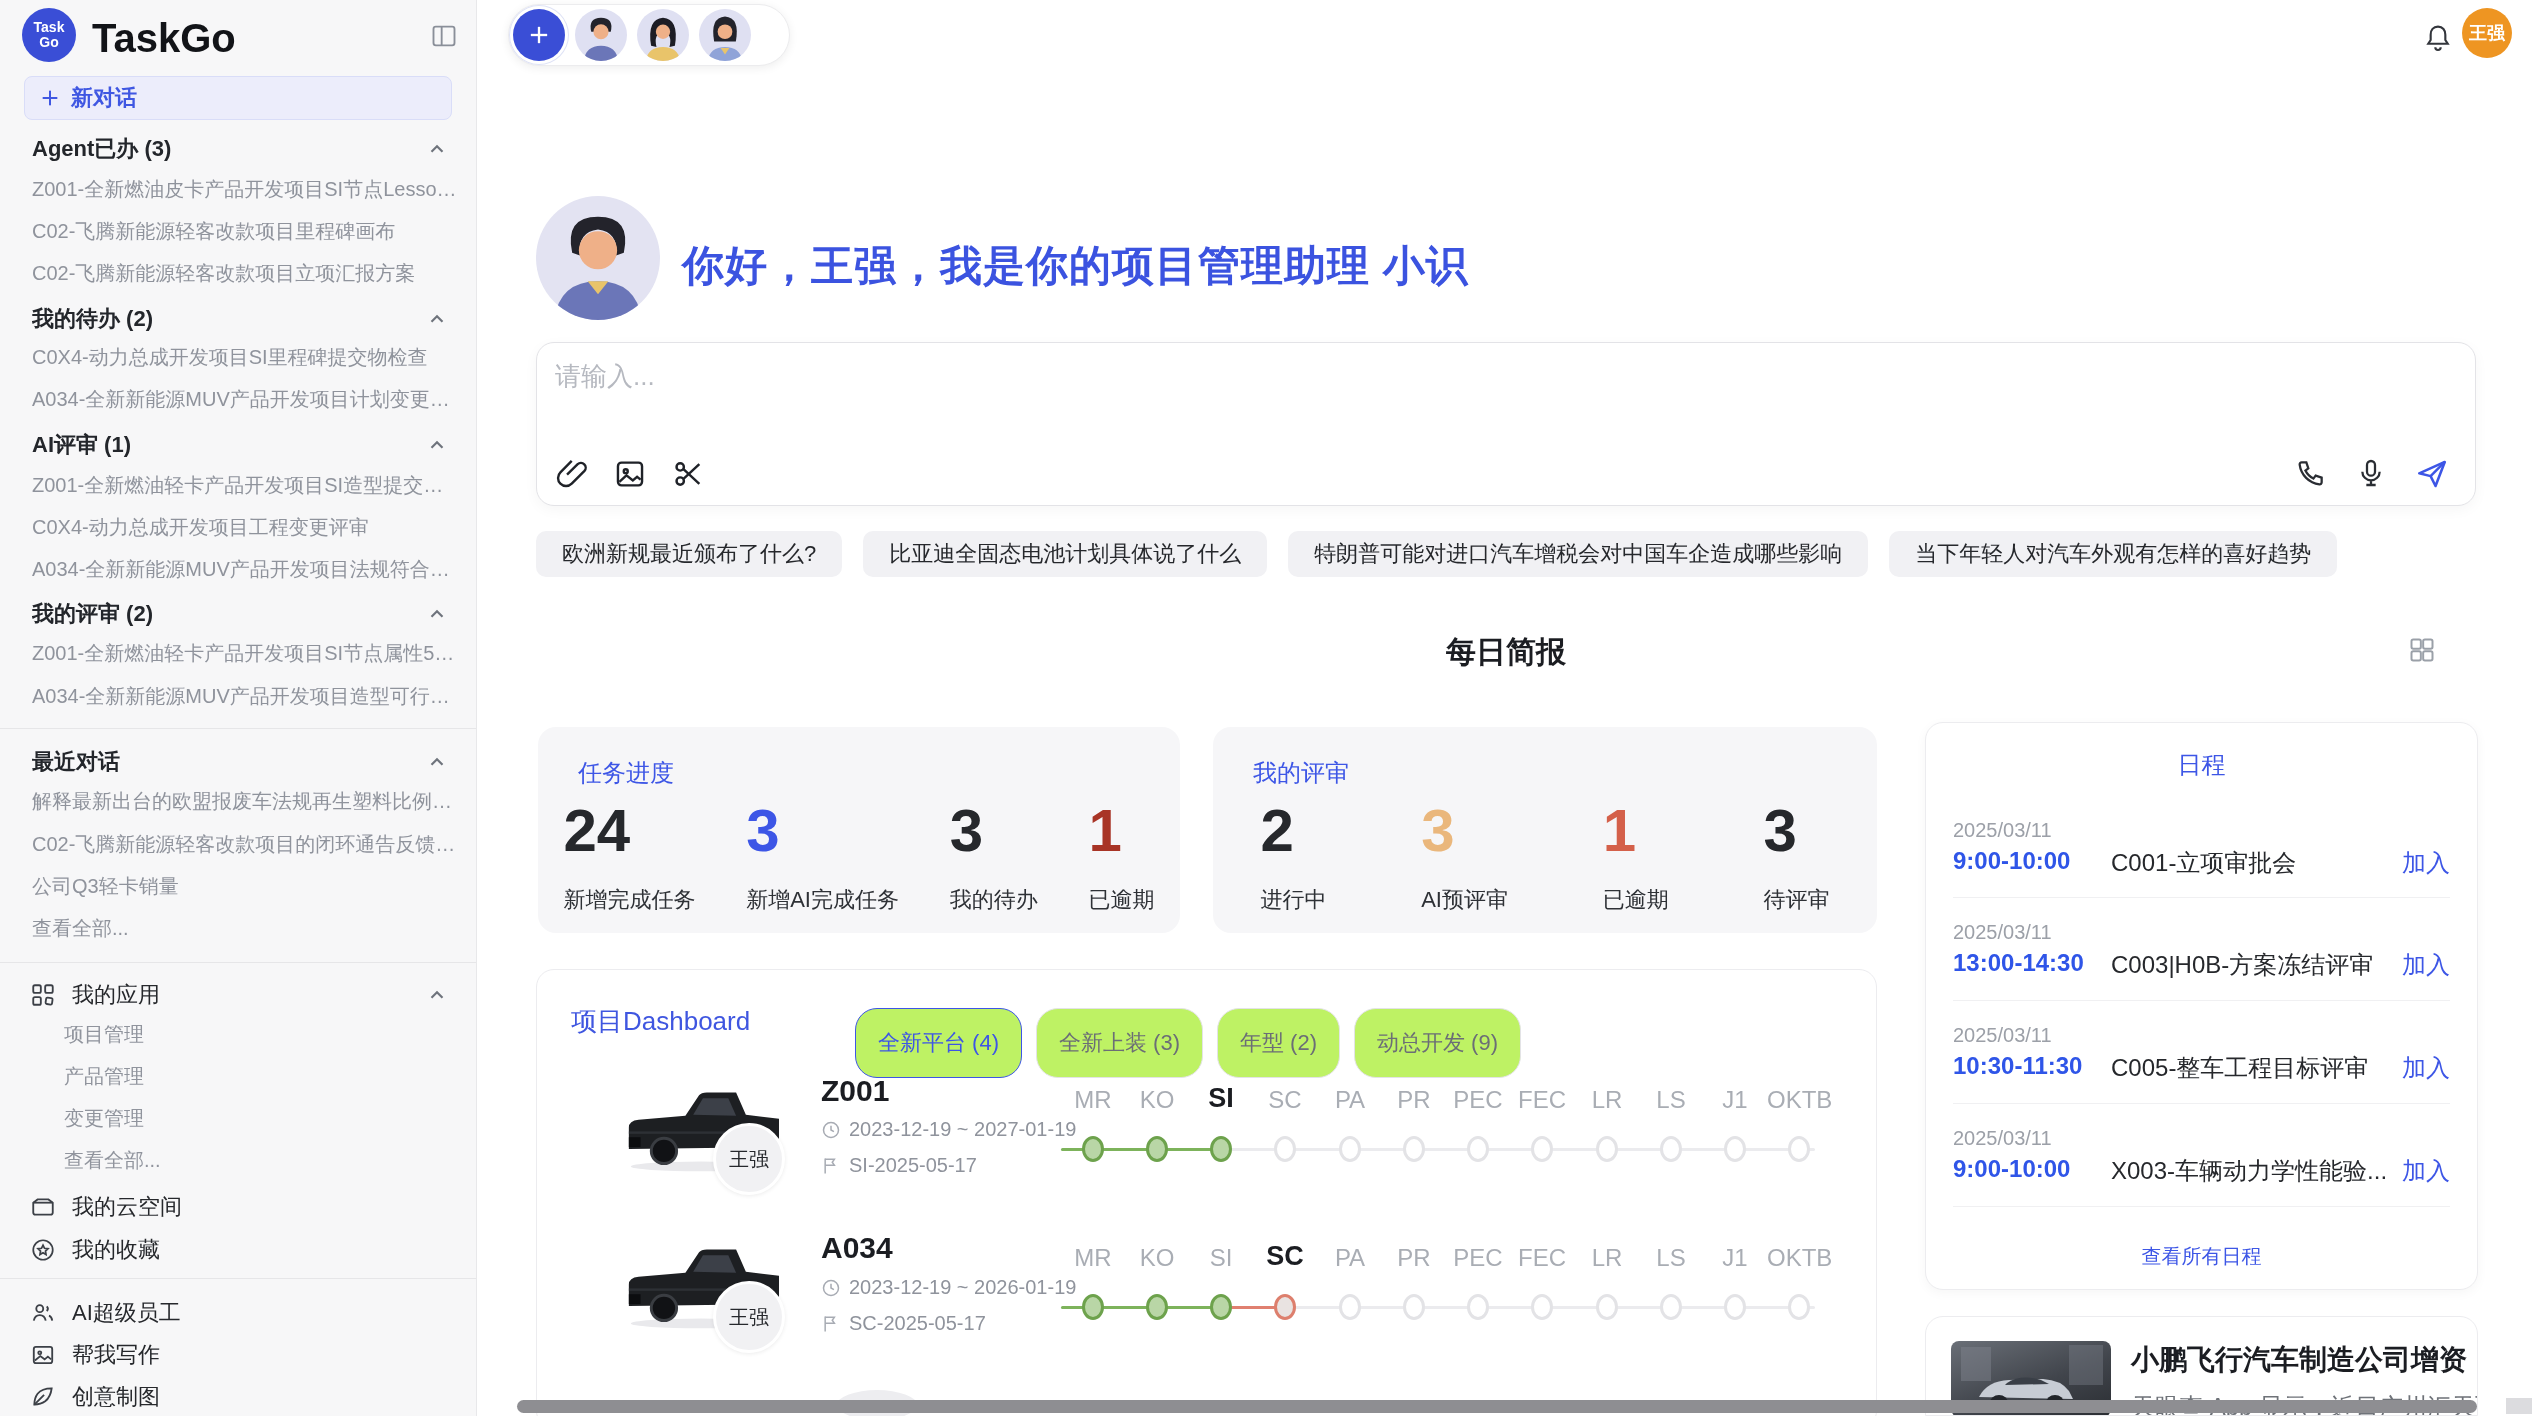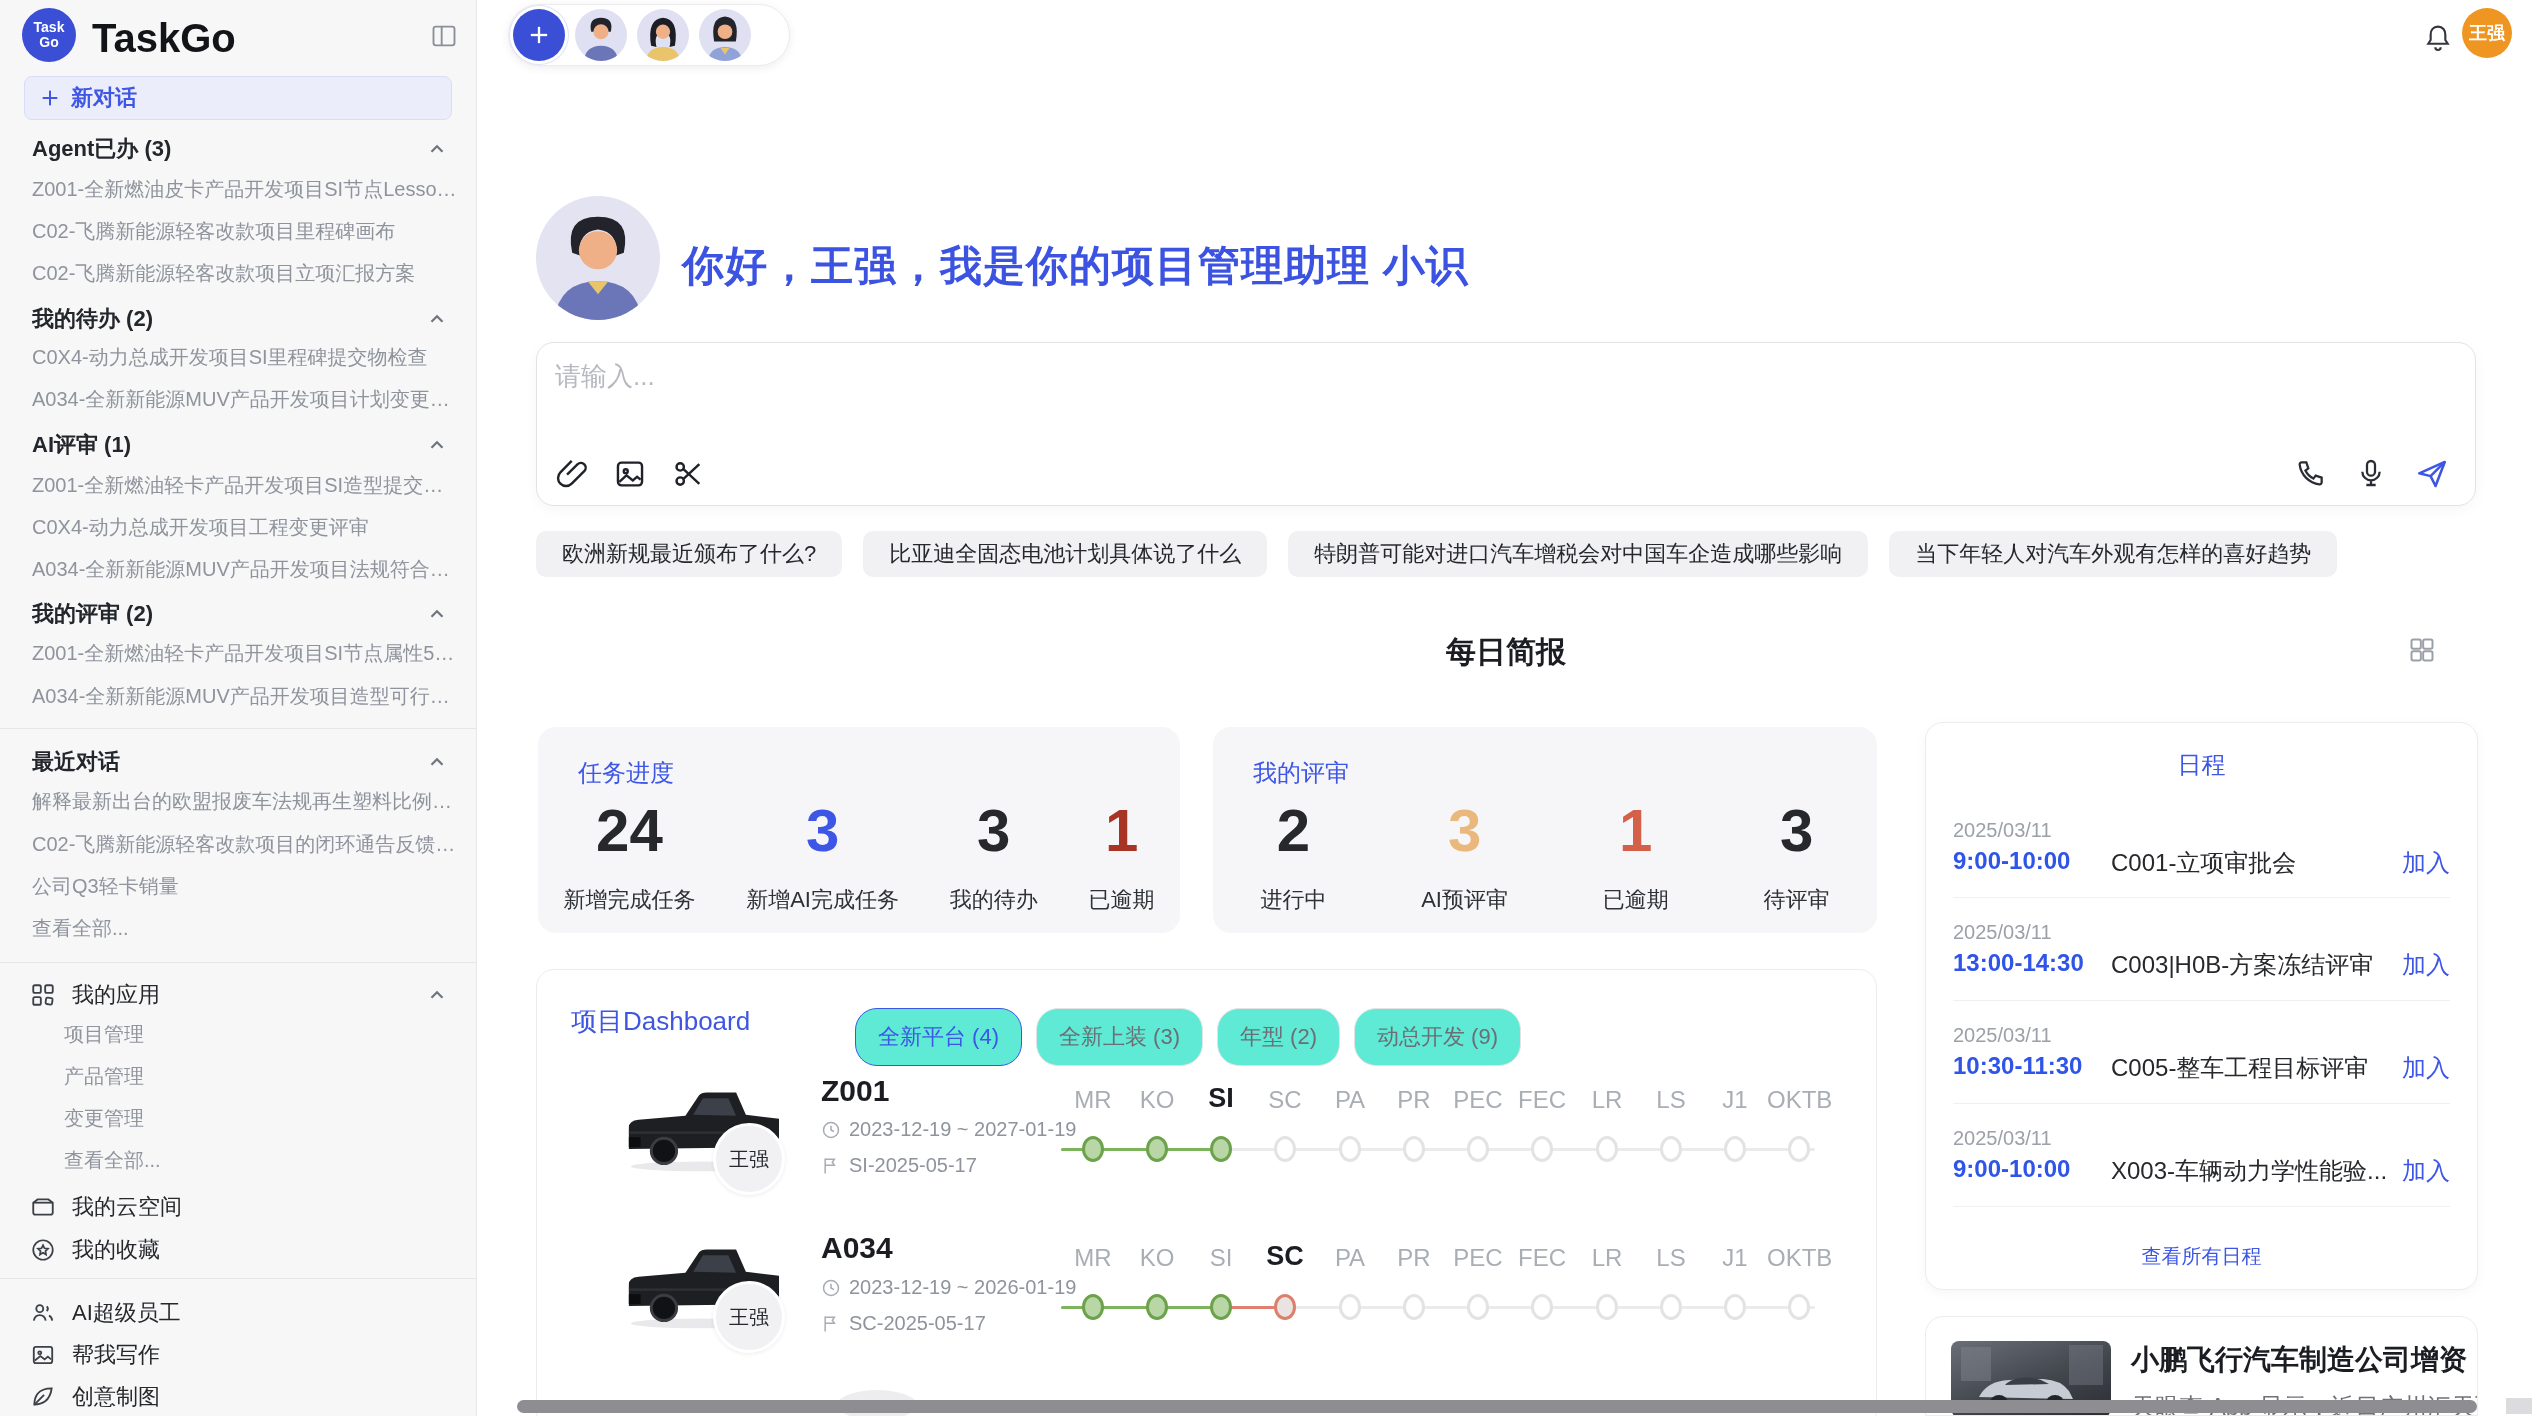--- a/index.html
+++ b/index.html
@@ -41,29 +41,29 @@
   .in-icons-r{position:absolute;right:26px;bottom:14px;display:flex;gap:26px;color:#2a2d33;align-items:center;}
   .in-ic{width:34px;height:34px;}
   .chips{position:absolute;left:536px;top:531px;width:1944px;display:flex;gap:21px;}
   .chip{height:46px;border-radius:10px;background:#f1f1f4;display:flex;align-items:center;padding:0 26px;font-size:22px;color:#26282c;white-space:nowrap;}
   
   .brief-title{position:absolute;left:536px;top:632px;width:1940px;text-align:center;font-size:30px;font-weight:700;color:#1b1d22;}
   .brief-grid-ic{position:absolute;left:2408px;top:636px;width:28px;height:28px;color:#9aa0a8;}
   .stat-card{position:absolute;height:206px;background:#f6f6f8;border-radius:18px;}
   .stat-card .sc-title{position:absolute;left:40px;top:30px;font-size:24px;color:#3d56e6;}
   .stat-row{position:absolute;left:0;right:0;top:72px;display:flex;justify-content:space-around;}
-  .stat{display:flex;flex-direction:column;align-items:center;}
+  .stat{display:flex;flex-direction:column;}
   .stat .num{font-size:60px;font-weight:600;line-height:64px;}
   .stat .lbl{margin-top:22px;font-size:22px;color:#2e3136;}
   .n-dark{color:#26282c}.n-blue{color:#3d56e6}.n-red{color:#a83426}.n-orange{color:#eab77c}.n-salmon{color:#d4604a}
   
   .dash-card{position:absolute;left:536px;top:969px;width:1341px;height:460px;background:#fff;border:1px solid #ececef;border-radius:18px;box-sizing:border-box;}
   .dash-title{position:absolute;left:34px;top:34px;font-size:26px;color:#3f56e0;}
   .filters{position:absolute;left:318px;top:38px;display:flex;gap:14px;}
-  .fchip{height:44px;border-radius:22px;border:1.5px solid #e3e3e6;background:#5eead4;display:flex;align-items:center;padding:6px 22px;
+  .fchip{height:44px;border-radius:22px;border:1.5px solid #e3e3e6;background:#bef264;display:flex;align-items:center;padding:12px 22px;
          font-size:22px;color:#6b6e76;white-space:nowrap;}
   .fchip.sel{border-color:#3d56e6;color:#3d56e6;}
   .truck{position:absolute;width:156px;height:94px;}
   .owner-badge{position:absolute;width:66px;height:66px;border-radius:50%;background:#f1f1f3;border:3px solid #fff;
                display:flex;align-items:center;justify-content:center;font-size:20px;color:#26282c;box-shadow:0 1px 4px rgba(0,0,0,.08);}
   .pcode{position:absolute;font-size:30px;font-weight:700;color:#1b1d22;}
   .pmeta{position:absolute;display:flex;align-items:center;gap:8px;font-size:20px;color:#8f939c;}
   .pmeta .mic2{width:20px;height:20px;color:#a7abb3;}
   .ms-wrap{position:absolute;width:770px;height:110px;}
   .ms-lbl{position:absolute;top:0;width:64px;text-align:center;font-size:24px;color:#a9adb4;white-space:nowrap;}

